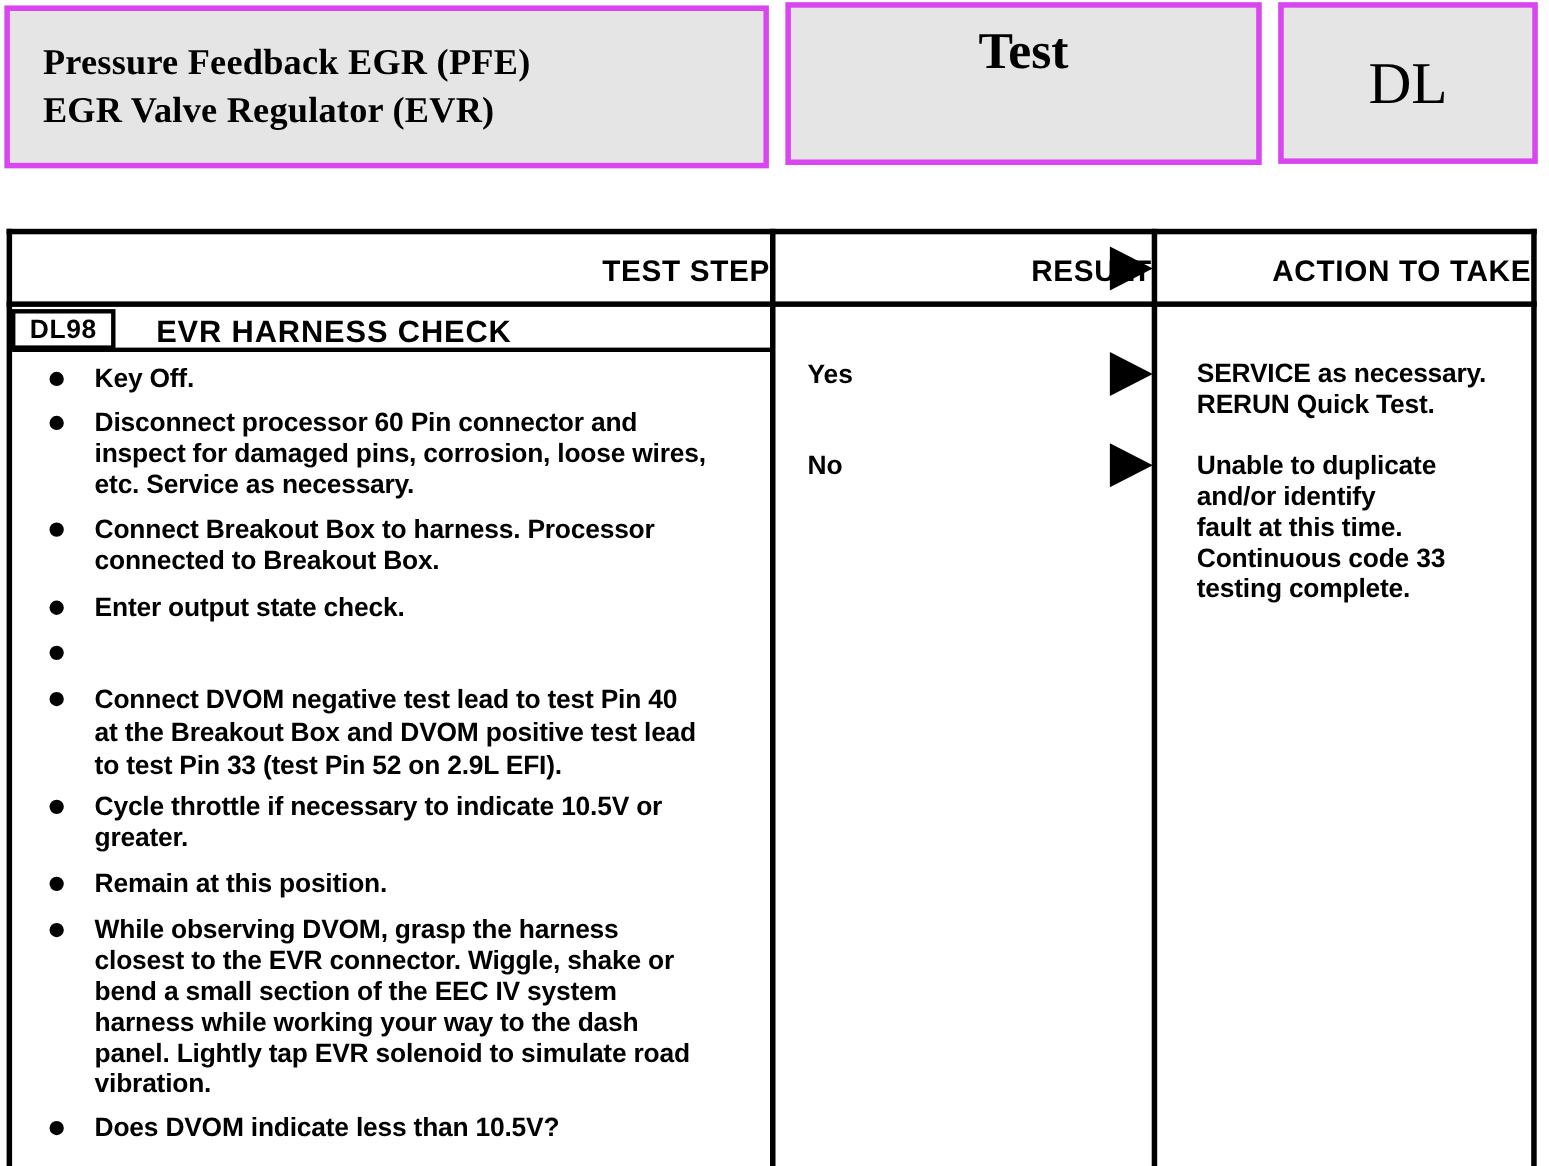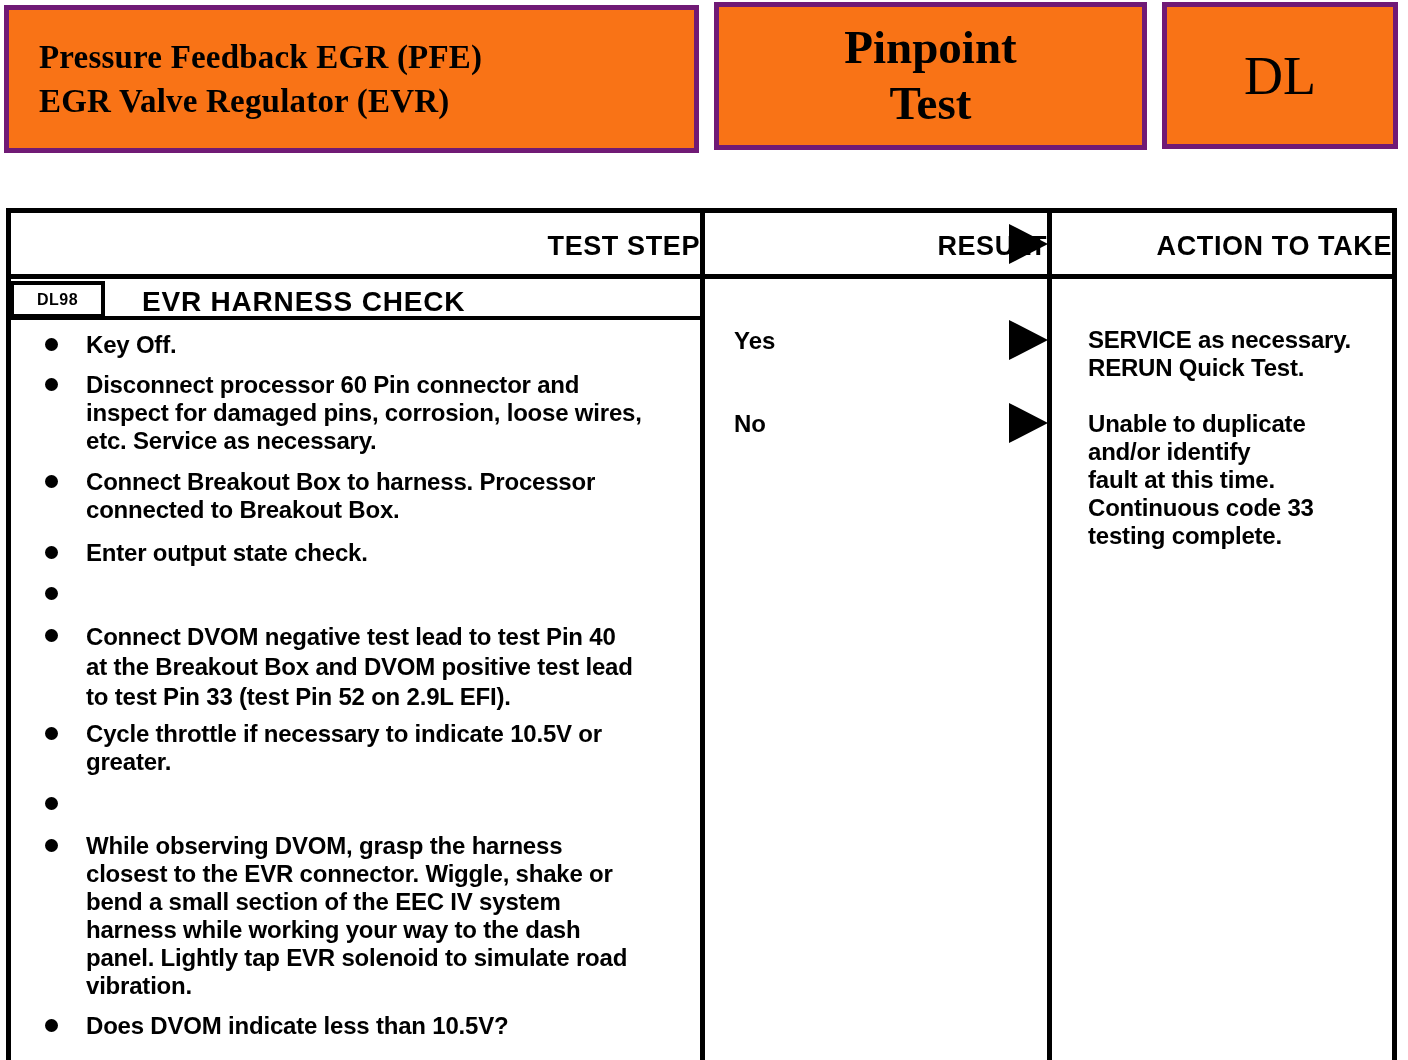--- a/index.html
+++ b/index.html
@@ -4,21 +4,21 @@
 <style>
   html,body{margin:0;padding:0;}
   body{
     width:1408px;height:1060px;position:relative;overflow:hidden;
     background:#ffffff;color:#000;
     font-family:"Liberation Sans",sans-serif;
     -webkit-font-smoothing:antialiased;
   }
   .line{position:absolute;background:#000;}
   
-  .hbox{position:absolute;border:5px solid #701a75;box-sizing:border-box;background:#f97316;}
+  .hbox{position:absolute;border:5px solid #d946ef;box-sizing:border-box;background:#e5e5e5;}
   .module-title{
     font-family:"Liberation Serif",serif;font-weight:700;
     font-size:33px;line-height:44px;letter-spacing:0.2px;
     padding:25px 0 0 30px;
   }
   .doc-type{
     font-family:"Liberation Serif",serif;font-weight:700;
     font-size:47px;line-height:56px;text-align:center;padding-top:12px;
   }
   .section-code{
@@ -28,21 +28,21 @@
   }
   
   .col-hdr{
     position:absolute;font-weight:700;font-size:27px;letter-spacing:0.6px;
     text-align:right;
   }
   
   .step-id-cell{
     position:absolute;border:4px solid #000;box-sizing:border-box;
     display:flex;align-items:center;justify-content:center;
-    font-weight:700;font-size:16px;letter-spacing:0.5px;
+    font-weight:700;font-size:24px;letter-spacing:0.5px;
   }
   .step-title{
     position:absolute;font-weight:700;font-size:28px;letter-spacing:0.8px;
   }
   
   .body-text{
     font-weight:700;font-size:24px;line-height:28px;letter-spacing:-0.2px;
     white-space:pre-line;
   }
   .bullet-item{position:absolute;left:45px;}
@@ -66,21 +66,20 @@
 
 <div class="hbox" style="left:4px;top:5px;width:695px;height:148px;">
   <div class="module-title">
     <div>Pressure Feedback EGR (PFE)</div>
     <div>EGR Valve Regulator (EVR)</div>
   </div>
 </div>
 
 <div class="hbox" style="left:714px;top:2px;width:433px;height:148px;">
   <div class="doc-type">
-    <div>Pinpoint</div>
     <div>Test</div>
   </div>
 </div>
 
 <div class="hbox" style="left:1162px;top:2px;width:236px;height:147px;">
   <div class="section-code">DL</div>
 </div>
 
 <div class="line" style="left:6px;top:208px;width:1391px;height:5px;"></div>
 <div class="line" style="left:6px;top:208px;width:5px;height:852px;"></div>
@@ -126,20 +125,21 @@
 at the Breakout Box and DVOM positive test lead
 to test Pin 33 (test Pin 52 on 2.9L EFI).</span>
 </div>
 <div class="bullet-item" style="top:720px;">
   <span class="bullet-dot"></span>
   <span class="bullet-text body-text">Cycle throttle if necessary to indicate 10.5V or
 greater.</span>
 </div>
 <div class="bullet-item" style="top:790px;">
   <span class="bullet-dot"></span>
+  <span class="bullet-text body-text">Remain at this position.</span>
 </div>
 <div class="bullet-item" style="top:832px;">
   <span class="bullet-dot"></span>
   <span class="bullet-text body-text">While observing DVOM, grasp the harness
 closest to the EVR connector. Wiggle, shake or
 bend a small section of the EEC IV system
 harness while working your way to the dash
 panel. Lightly tap EVR solenoid to simulate road
 vibration.</span>
 </div>

